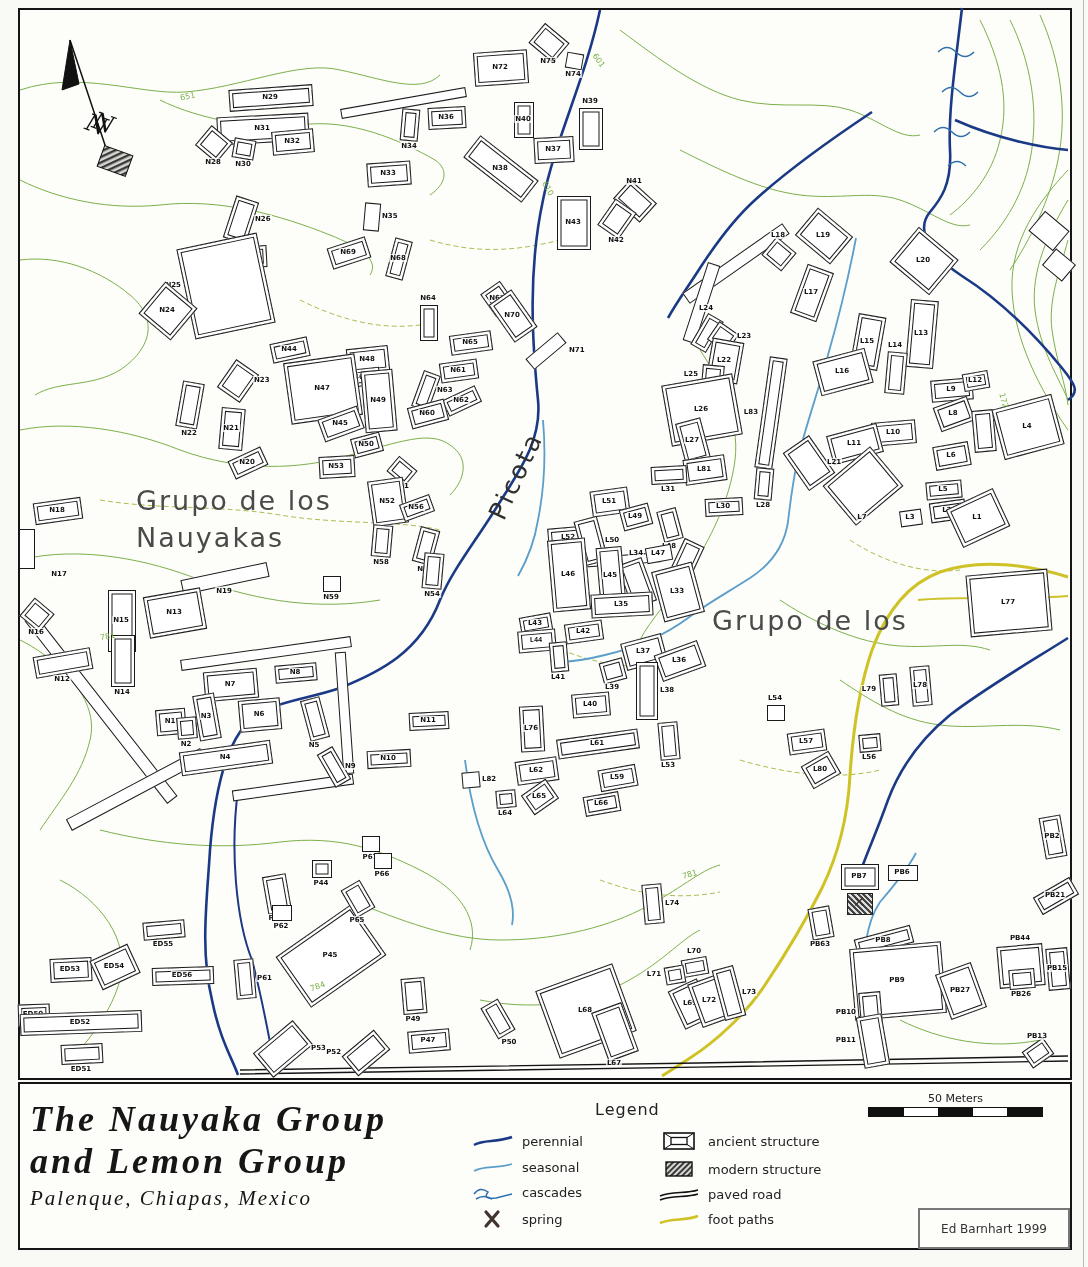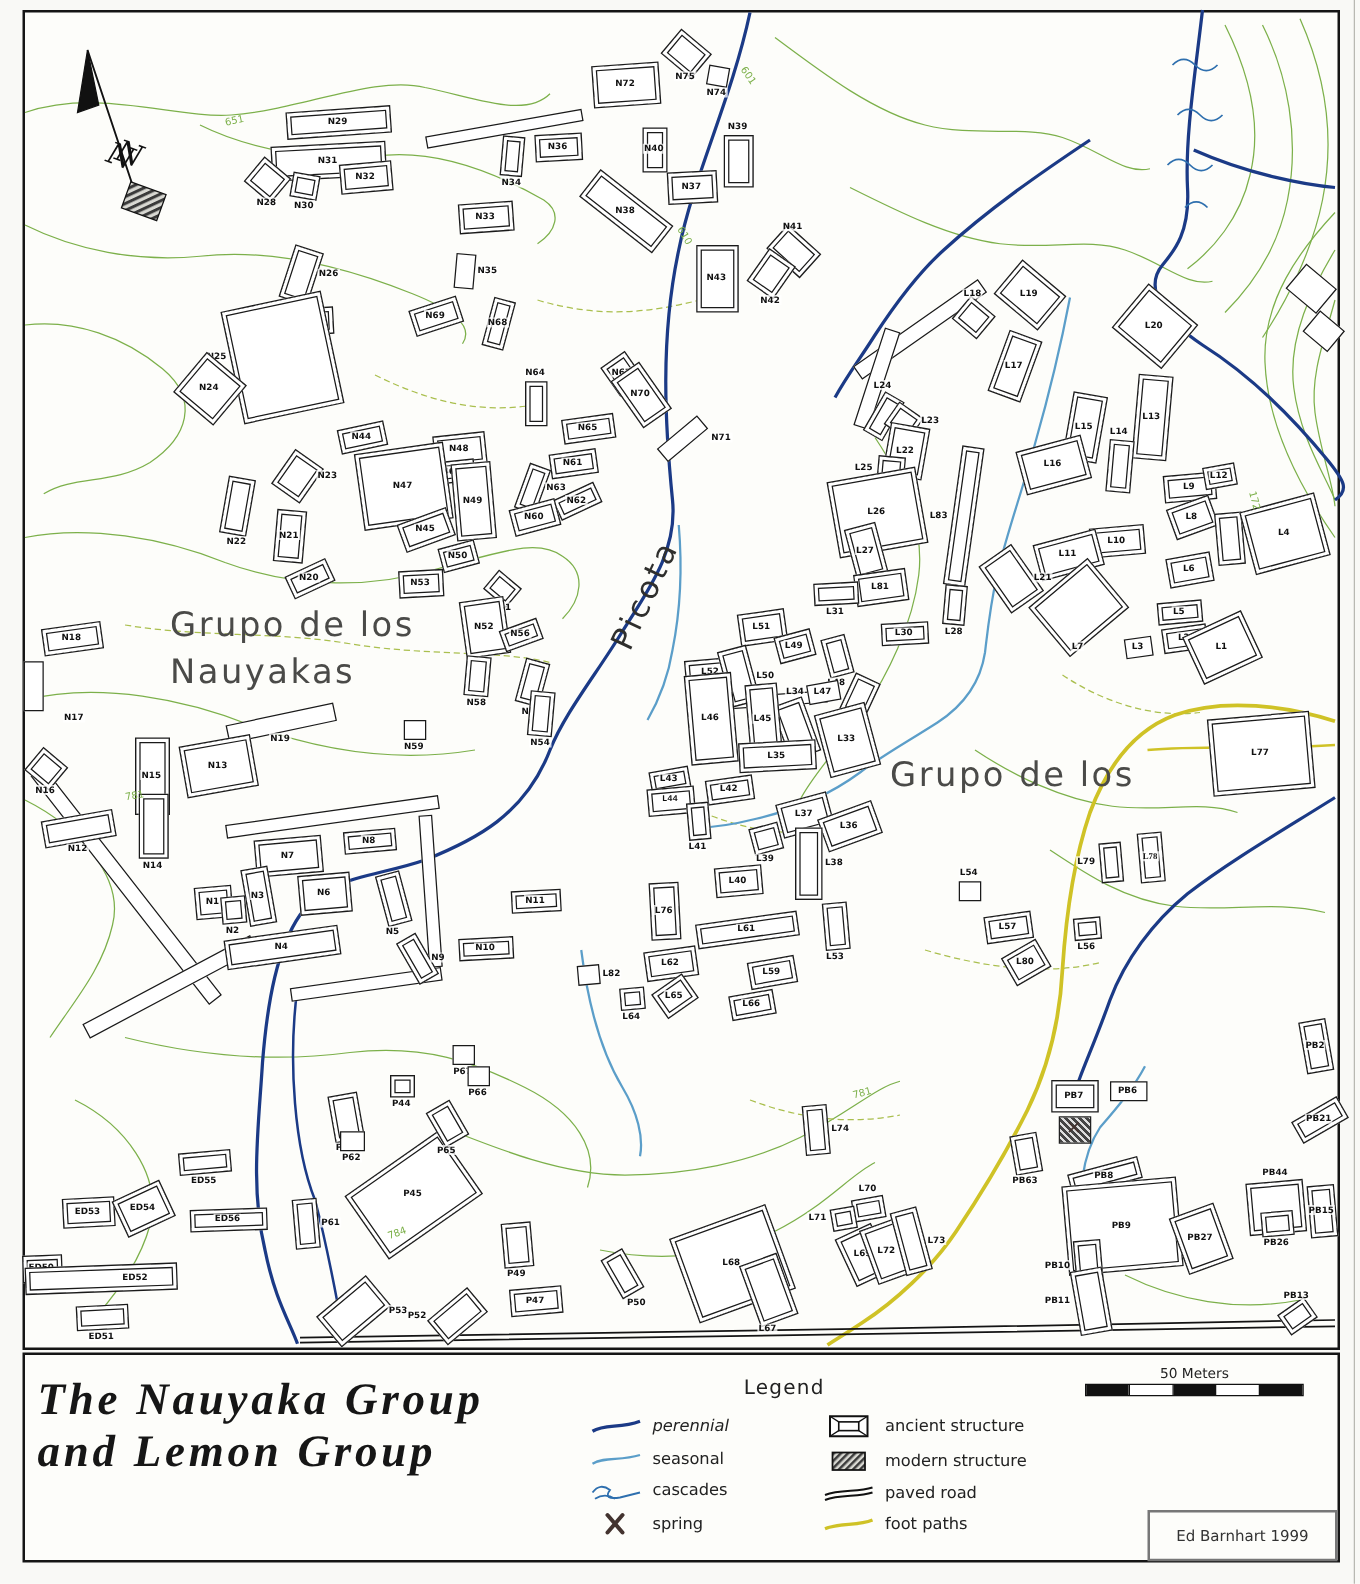--- a/index.html
+++ b/index.html
@@ -440,21 +440,21 @@
     <div class="s" style="left: 182px; top: 975px;">
       <div class="sbox" style="left: -30px; top: -8px; width: 60px; height: 16px; transform: rotate(-2deg);"></div>
       <span class="slbl" style="transform: translate(-50%, -50%);">ED56</span>
     </div>
     <div class="s" style="left: 33px; top: 1014px;">
       <div class="sbox" style="left: -15px; top: -10px; width: 30px; height: 20px; transform: rotate(-2deg);"></div>
       <span class="slbl" style="transform: translate(-50%, -50%);">ED50</span>
     </div>
     <div class="s" style="left: 80px; top: 1022px;">
       <div class="sbox" style="left: -60px; top: -10px; width: 120px; height: 20px; transform: rotate(-2deg);"></div>
-      <span class="slbl" style="transform: translate(-50%, -50%); margin-left: 28px;">ED52</span>
+      <span class="slbl" style="transform: translate(-50%, -50%);">ED52</span>
     </div>
     <div class="s" style="left: 81px; top: 1053px;">
       <div class="sbox" style="left: -20px; top: -9px; width: 40px; height: 18px; transform: rotate(-3deg);"></div>
       <span class="slbl" style="transform: translate(-50%, -50%) translateY(16px);">ED51</span>
     </div>
     <div class="s" style="left: 244px; top: 978px;">
       <div class="sbox" style="left: -9px; top: -19px; width: 18px; height: 38px; transform: rotate(-5deg);"></div>
       <span class="slbl" style="transform: translate(0px, -50%) translateX(12px);">P61</span>
     </div>
     <div class="s" style="left: 330px; top: 955px;">
@@ -772,21 +772,21 @@
     <div class="s" style="left: 820px; top: 769px;">
       <div class="sbox" style="left: -15px; top: -12px; width: 30px; height: 24px; transform: rotate(-30deg);"></div>
       <span class="slbl" style="transform: translate(-50%, -50%);">L80</span>
     </div>
     <div class="s" style="left: 888px; top: 689px;">
       <div class="sbox" style="left: -8px; top: -15px; width: 16px; height: 30px; transform: rotate(-5deg);"></div>
       <span class="slbl" style="transform: translate(-100%, -50%) translateX(-11px);">L79</span>
     </div>
     <div class="s" style="left: 920px; top: 685px;">
       <div class="sbox" style="left: -9px; top: -19px; width: 18px; height: 38px; transform: rotate(-5deg);"></div>
-      <span class="slbl" style="transform: translate(-50%, -50%); font-family: Liberation Serif, serif;">L78</span>
+      <span class="slbl" style="transform: translate(-50%, -50%);">L78</span>
     </div>
     <div class="s" style="left: 652px; top: 903px;">
       <div class="sbox" style="left: -9px; top: -19px; width: 18px; height: 38px; transform: rotate(-5deg);"></div>
       <span class="slbl" style="transform: translate(0px, -50%) translateX(12px);">L74</span>
     </div>
     <div class="s" style="left: 585px; top: 1010px;">
       <div class="sbox" style="left: -40px; top: -35px; width: 80px; height: 70px; transform: rotate(-20deg);"></div>
       <span class="slbl" style="transform: translate(-50%, -50%);">L68</span>
     </div>
     <div class="s" style="left: 614px; top: 1031px;">
@@ -893,25 +893,26 @@
       <div>Grupo de los</div>
     </div>
   </div>
 <div id="stream-label" style="left: 483px; top: 512px; transform: rotate(-65deg);">Picota</div>
 
 <div id="legend-frame"></div>
 
 <div id="title-block">
   <div id="title-line1">The Nauyaka Group</div>
   <div id="title-line2">and Lemon Group</div>
+  <div id="subtitle">Palenque, Chiapas, Mexico</div>
 </div>
 
 <div id="legend-title">Legend</div>
 
-<div class="leg-item" style="left:472px;top:1130px;font-style:italic;">
+<div class="leg-item" style="left:472px;top:1130px;">
   <svg class="leg-icon" viewBox="0 0 42 20">
       <path d="M2,14 C12,8 24,12 40,6" fill="none" stroke="#1b3a86" stroke-width="2.6"></path>
     </svg>
   <span class="lbl">perennial</span>
 </div>
 <div class="leg-item" style="left:472px;top:1156px;">
   <svg class="leg-icon" viewBox="0 0 42 20">
       <path d="M2,14 C12,8 24,12 40,7" fill="none" stroke="#5b9ec9" stroke-width="1.8"></path>
     </svg>
   <span class="lbl">seasonal</span>

